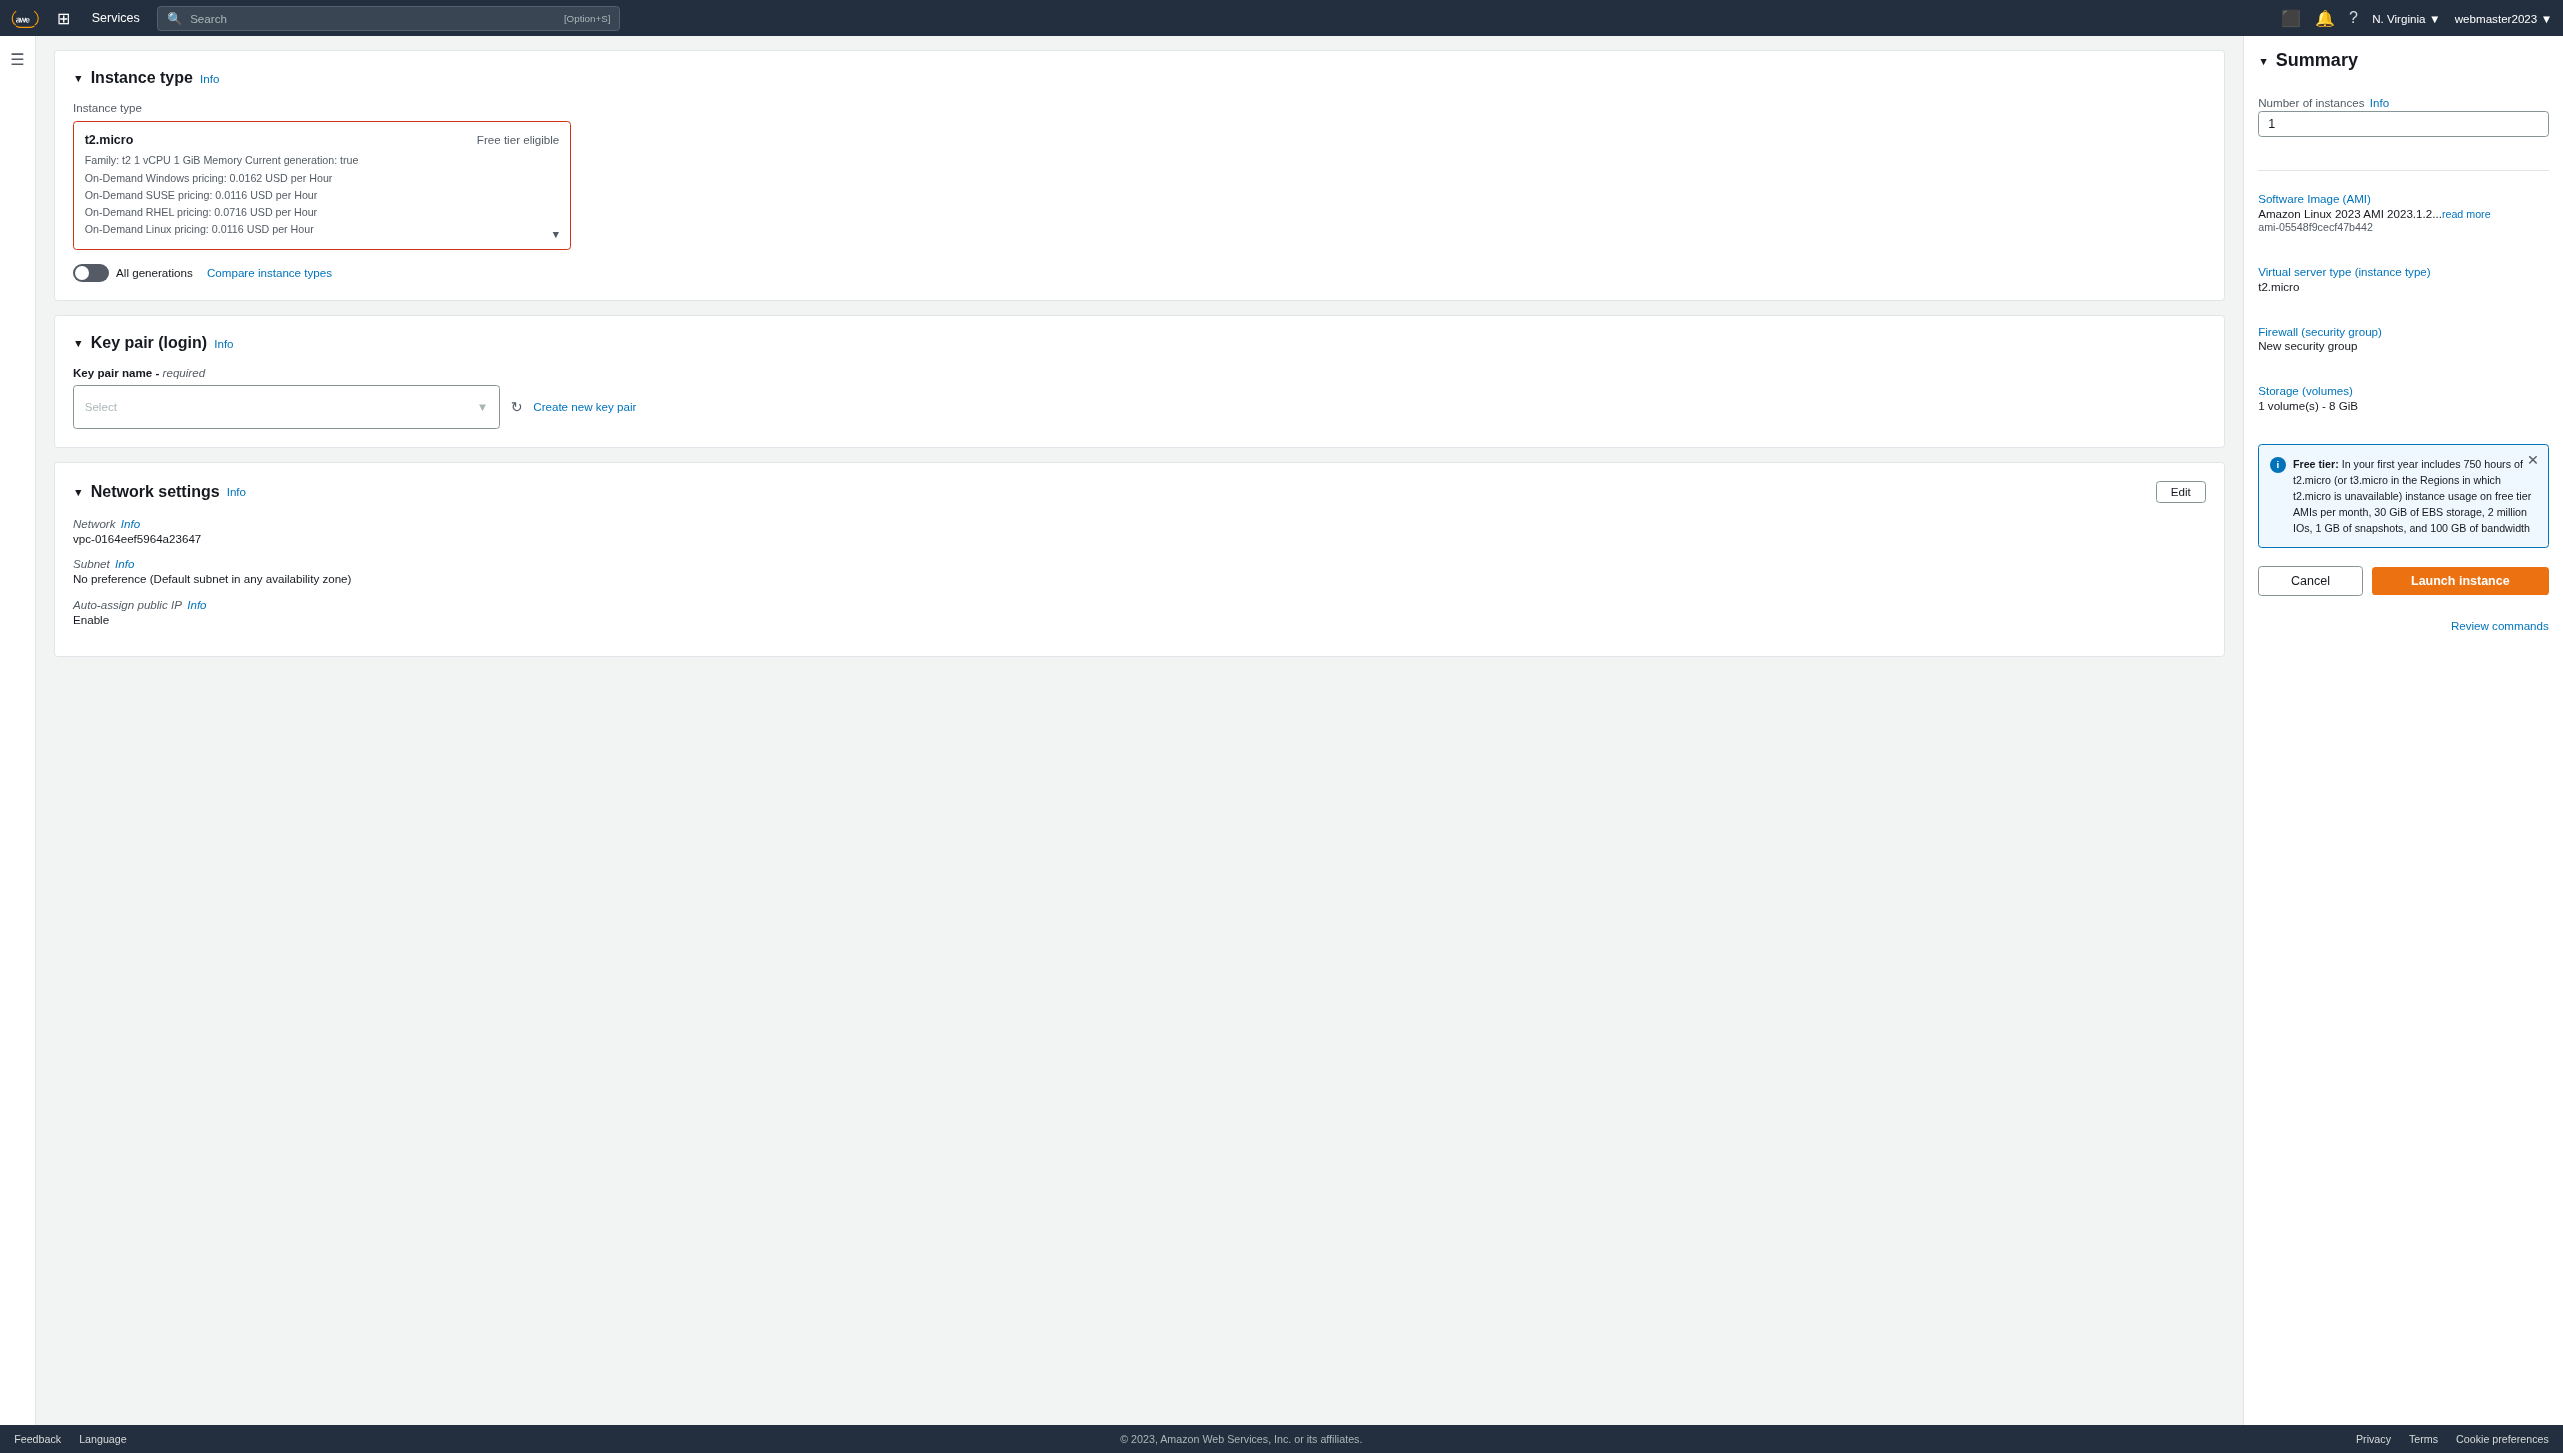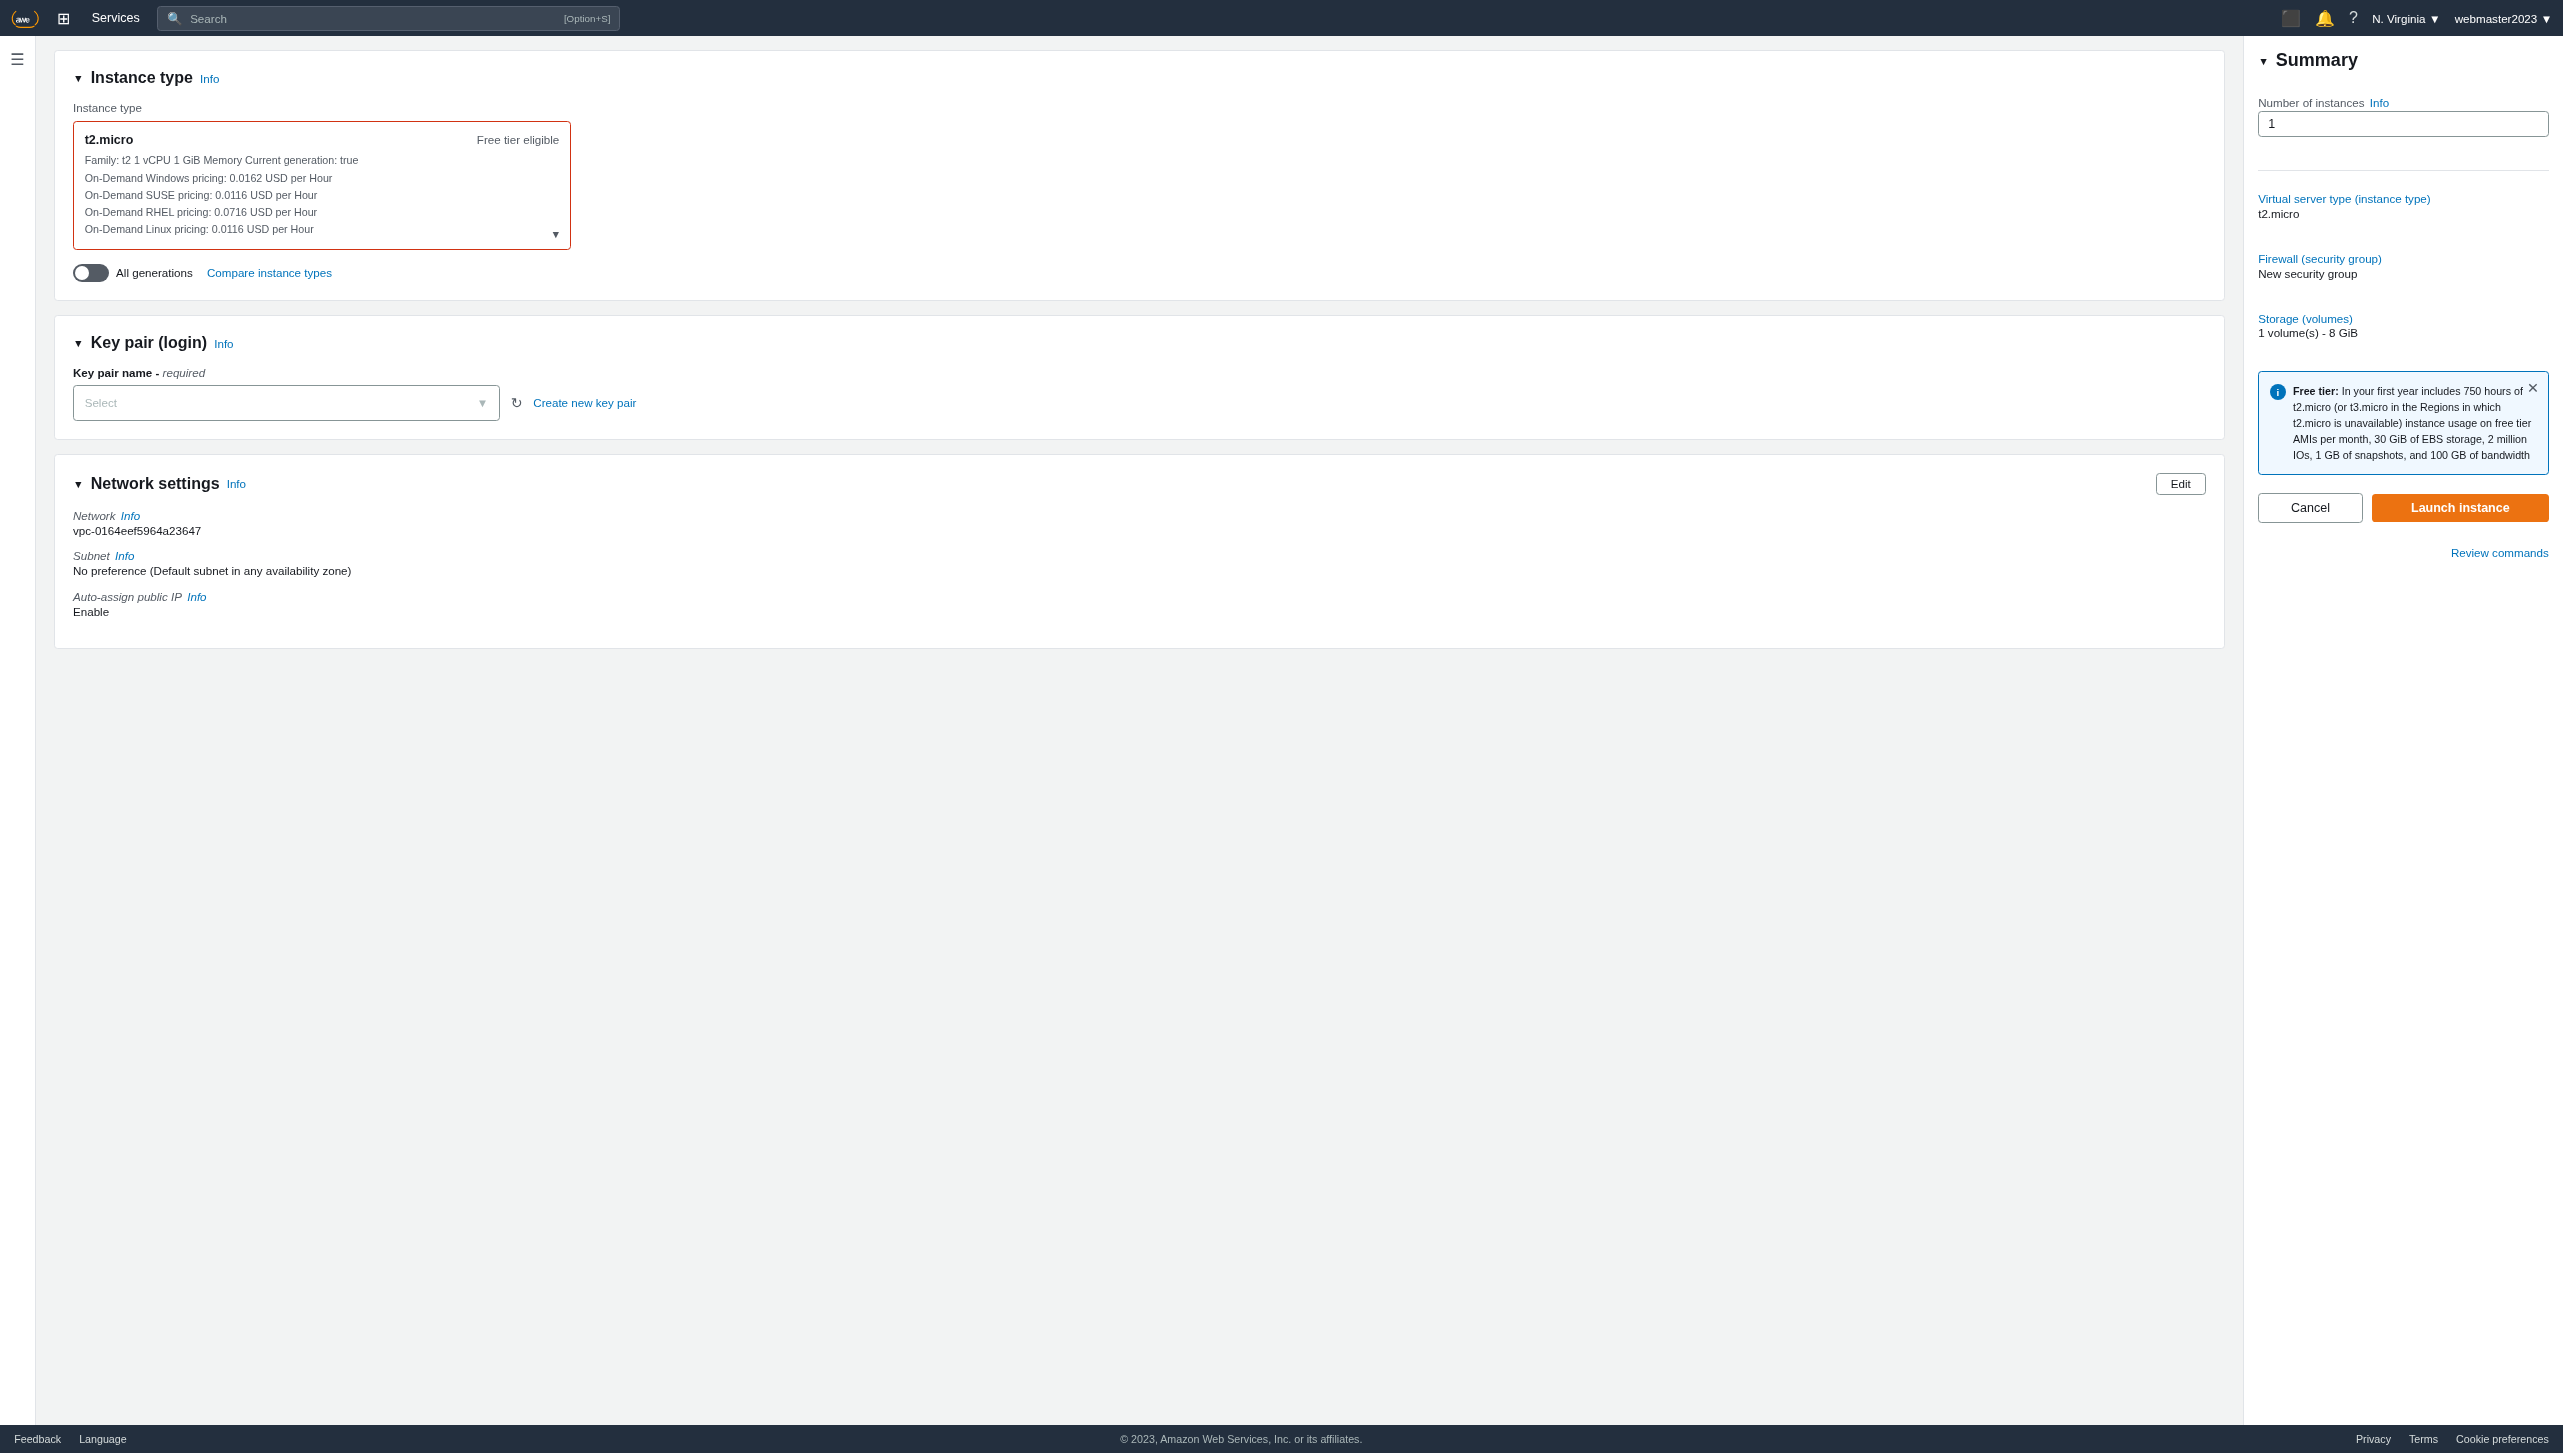--- a/index.html
+++ b/index.html
@@ -254,21 +254,21 @@
       border: 0.9px solid #879596;
       border-radius: 3.6px;
       padding: 5.3px 10.7px;
       font-size: 11.6px;
       color: #aab7b8;
       background: #fff;
       display: flex;
       justify-content: space-between;
       align-items: center;
       cursor: pointer;
-      height: 36px;
+      height: 44px;
     }
     .refresh-btn {
       background: none;
       border: none;
       cursor: pointer;
       color: #545b64;
       font-size: 14.2px;
     }
     .create-link {
       color: #0073bb;
@@ -640,20 +640,27 @@
     <div class="summary-field">
       <div class="summary-field-label">
         <span>Number of instances</span>
         <a class="info-link">Info</a>
       </div>
       <input type="number" class="summary-number-input" value="1" style="">
     </div>
 
     <hr class="divider">
 
+    <div class="summary-field">
+      <a class="summary-section-link">Software Image (AMI)</a>
+      <div class="summary-section-value">
+        <span>Amazon Linux 2023 AMI 2023.1.2...</span><a class="summary-read-more">read more</a>
+        <br><span style="color:#545b64;font-size:10.7px;">ami-05548f9cecf47b442</span>
+      </div>
+    </div>
 
     <div class="summary-field">
       <a class="summary-section-link">Virtual server type (instance type)</a>
       <div class="summary-section-value">t2.micro</div>
     </div>
 
     <div class="summary-field">
       <a class="summary-section-link">Firewall (security group)</a>
       <div class="summary-section-value">New security group</div>
     </div>

